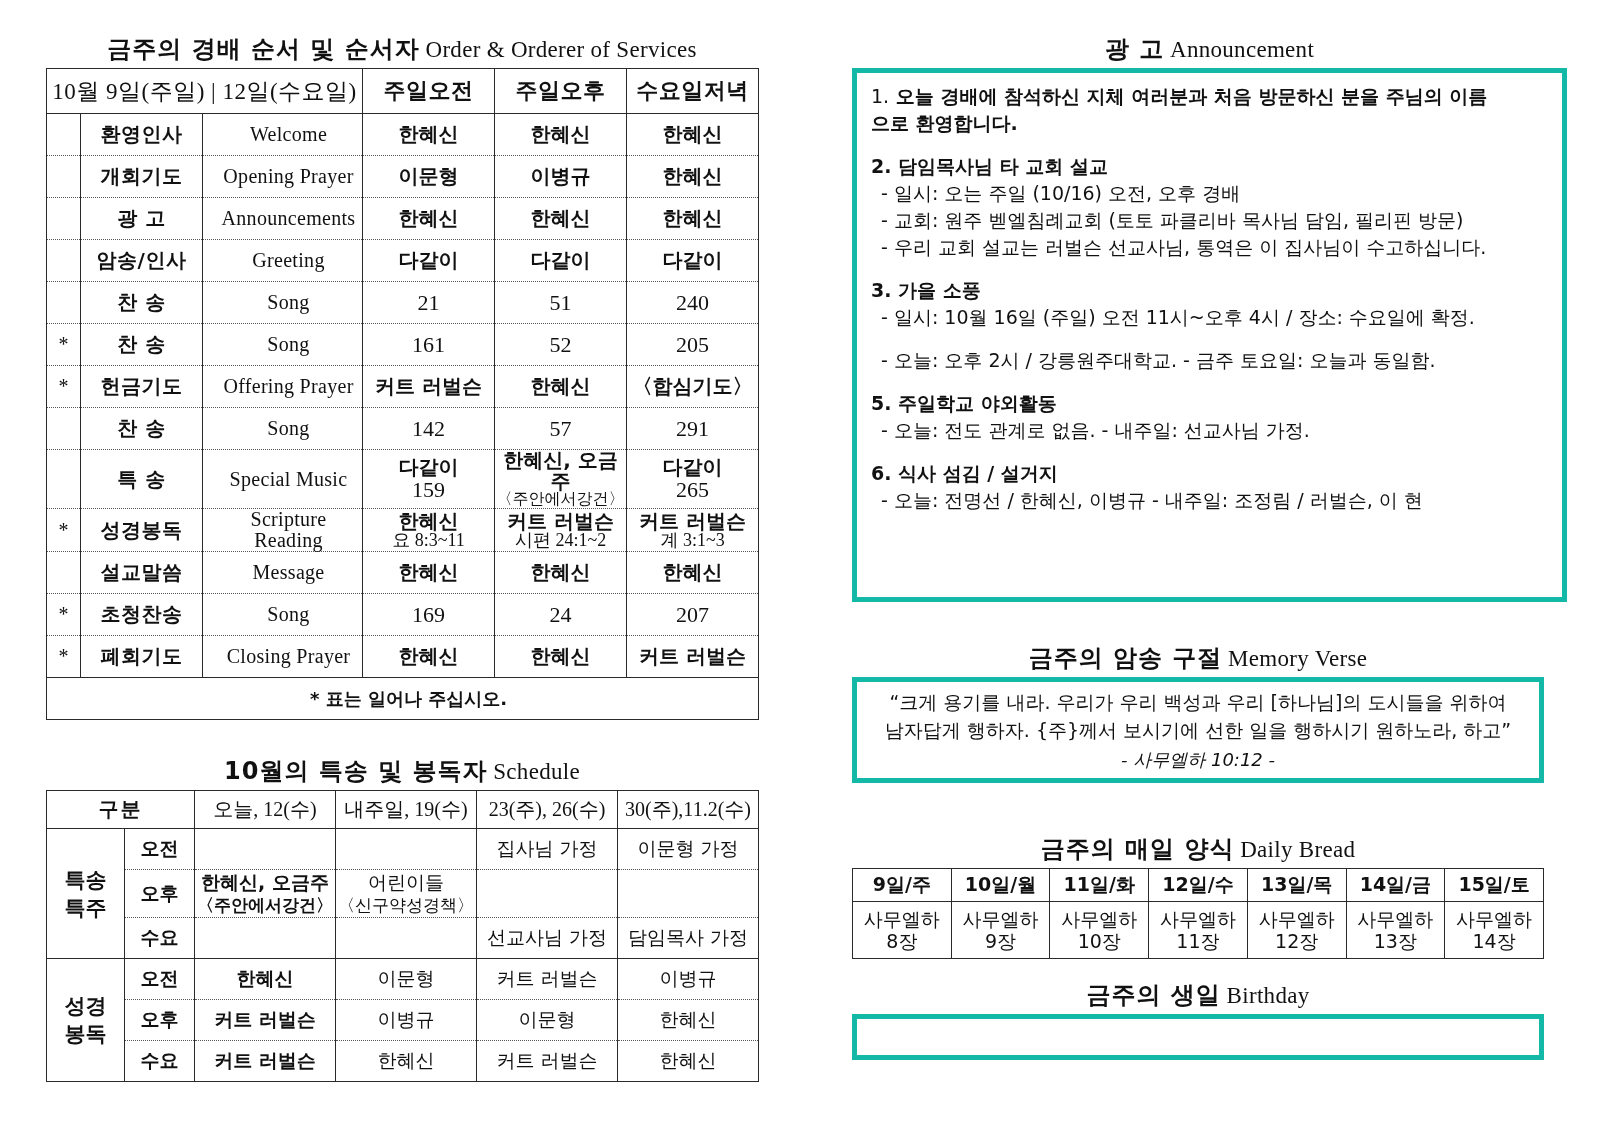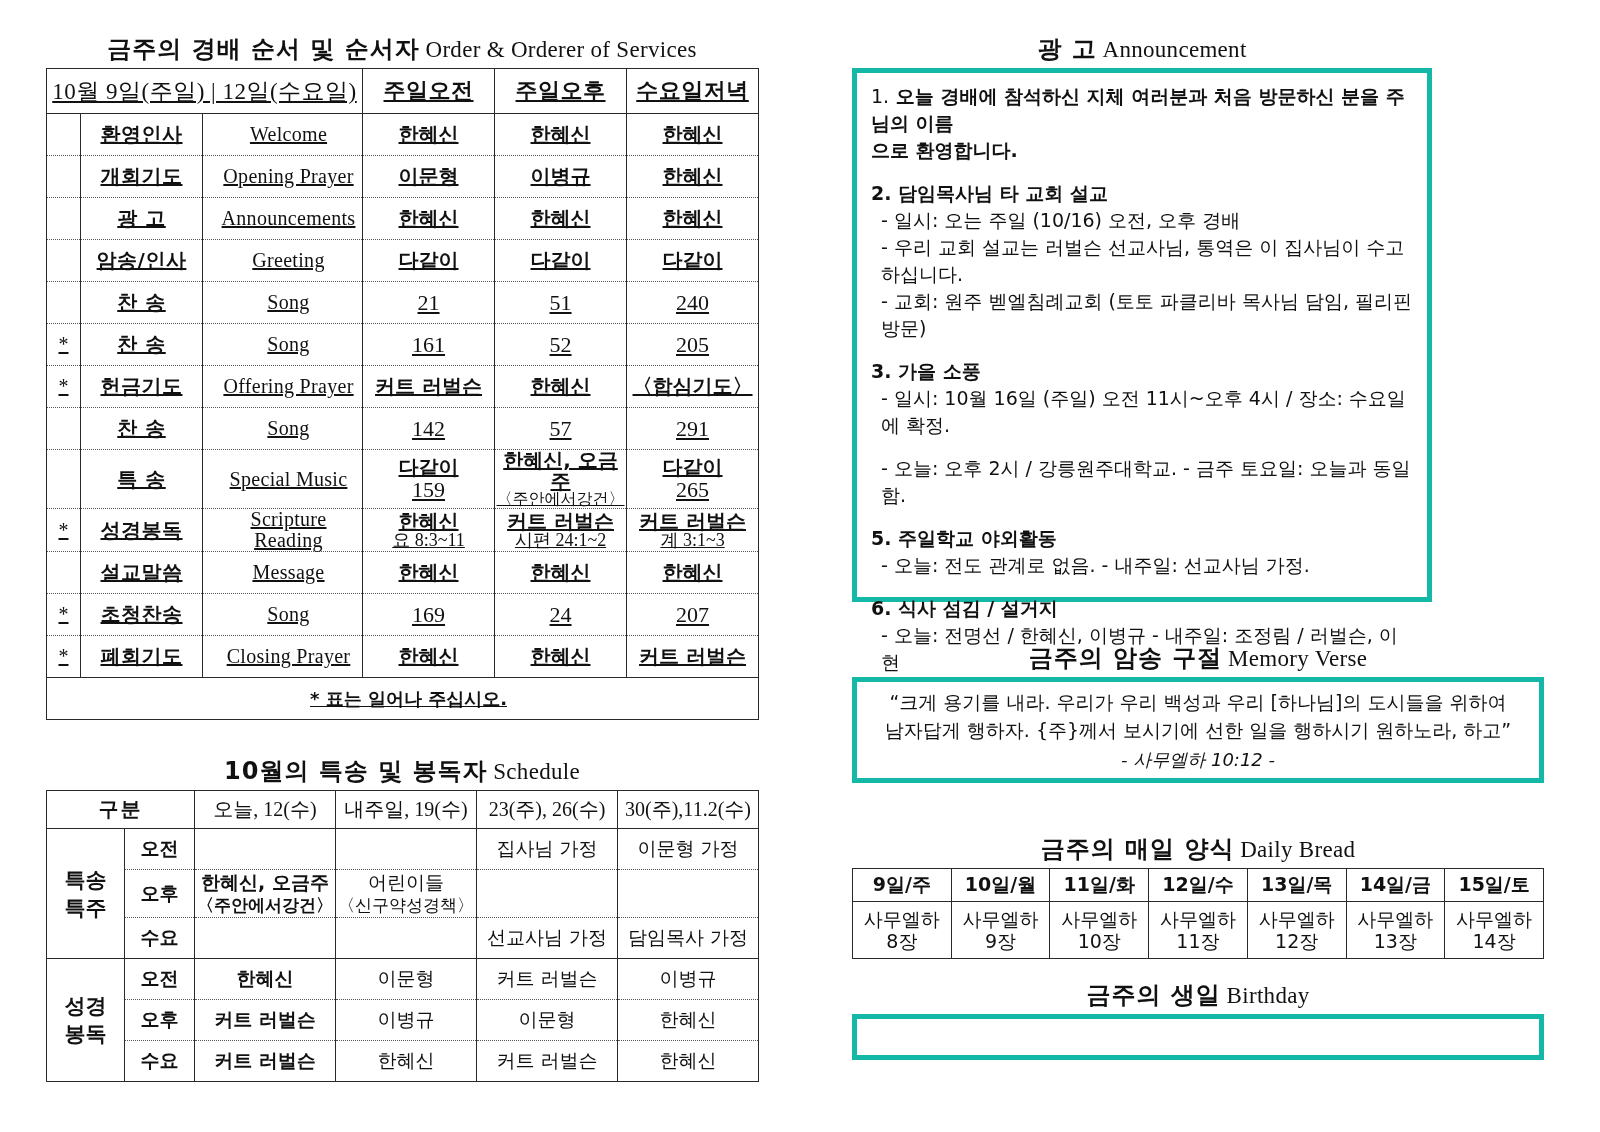--- a/index.html
+++ b/index.html
@@ -57,21 +57,21 @@
     background: #fff;
   }
   table.grid td, table.grid th {
     border: 1px solid #2a2a2a;
     padding: 0;
     vertical-align: middle;
     text-align: center;
   }
 
   
-  #order-table { table-layout: fixed; text-decoration: underline; }
+  #order-table { table-layout: fixed; }
   #order-table .c-star  { width: 34px; }
   #order-table .c-ko    { width: 122px; }
   #order-table .c-en    { width: 160px; }
   #order-table .c-svc   { width: 132px; }
 
   #order-table thead td {
     height: 44px;
     font-family: "DejaVu Sans", sans-serif;
     font-weight: 700;
     font-size: 22px;
@@ -195,21 +195,21 @@
   #sched-table td.bold-cell { font-weight: 700; }
   #sched-table td .sub2 {
     display: block;
     font-size: 17px;
     font-weight: 400;
     margin-top: -2px;
   }
   #sched-table td.bold-cell .sub2 { font-weight: 700; }
 
   
-  #right-col { position: absolute; left: 852px; top: 36px; width: 580px; }
+  #right-col { position: absolute; left: 852px; top: 36px; width: 715px; }
 
   .box {
     border: 5px solid #14b8a6;
     background: #fff;
     box-sizing: border-box;
   }
 
   #announce-box {
     padding: 10px 12px 12px 14px;
     font-family: "DejaVu Sans", sans-serif;
@@ -532,22 +532,22 @@
         </div>
         <div class="ann-body">으로 환영합니다.</div>
       </div>
 
       <div class="ann-item">
         <div class="ann-head">
           <span>2.</span>
           <span>담임목사님 타 교회 설교</span>
         </div>
         <div class="ann-sub">- 일시: 오는 주일 (10/16) 오전, 오후 경배</div>
+        <div class="ann-sub">- 교회: 원주 벧엘침례교회 (토토 파클리바 목사님 담임, 필리핀 방문)</div>
         <div class="ann-sub">- 우리 교회 설교는 러벌슨 선교사님, 통역은 이 집사님이 수고하십니다.</div>
-        <div class="ann-sub">- 교회: 원주 벧엘침례교회 (토토 파클리바 목사님 담임, 필리핀 방문)</div>
       </div>
 
       <div class="ann-item">
         <div class="ann-head">
           <span>3.</span>
           <span>가을 소풍</span>
         </div>
         <div class="ann-sub">- 일시: 10월 16일 (주일) 오전 11시~오후 4시 / 장소: 수요일에 확정.</div>
       </div>
 

